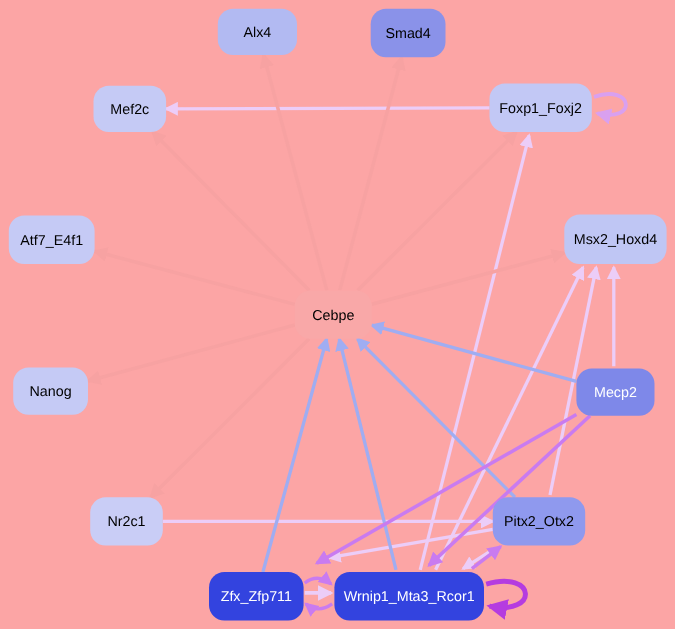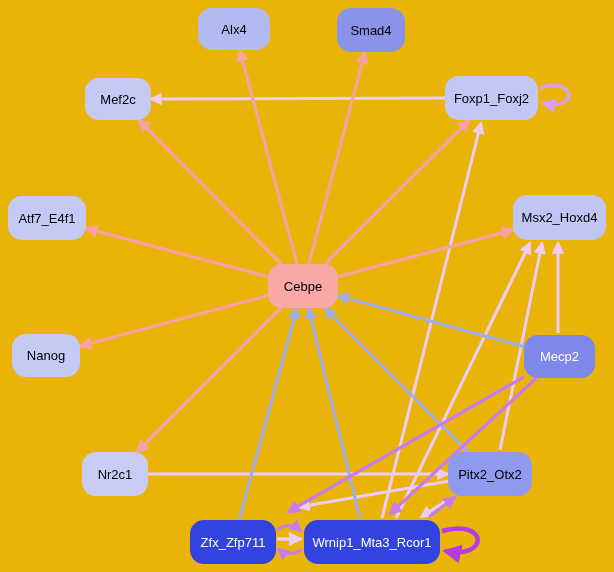--- a/index.html
+++ b/index.html
@@ -1,19 +1,19 @@
 <!DOCTYPE html>
 <html><head>
 <meta charset="utf-8">
 <style>
   html,body{margin:0;padding:0;background:#ffffff;}
   #stage{
     position:relative;
     width:614px;height:572px;
-    background:#eab308;
+    background:#fca5a5;
     font-family:"Liberation Sans", sans-serif;
     overflow:hidden;
   }
   svg{display:block;}
   .node-label{
     font-family:"Liberation Sans", sans-serif;
     font-size:13px;
     pointer-events:none;
   }
 </style>

